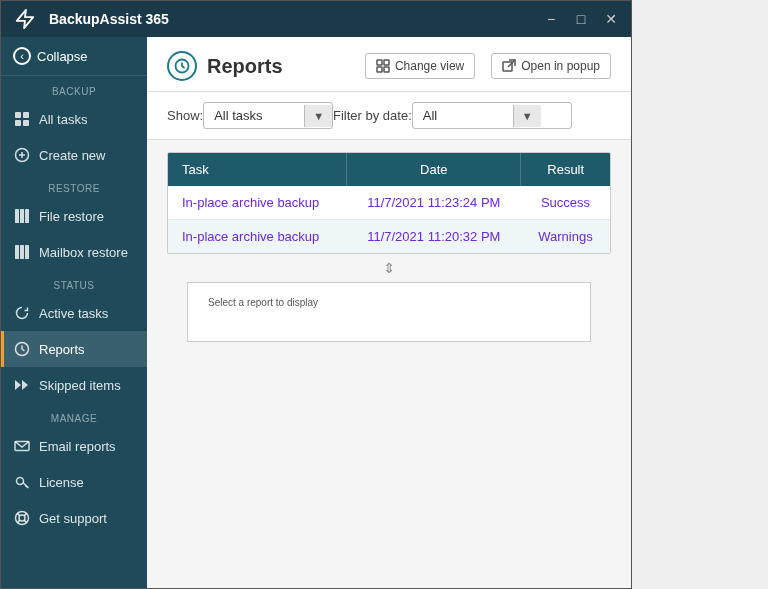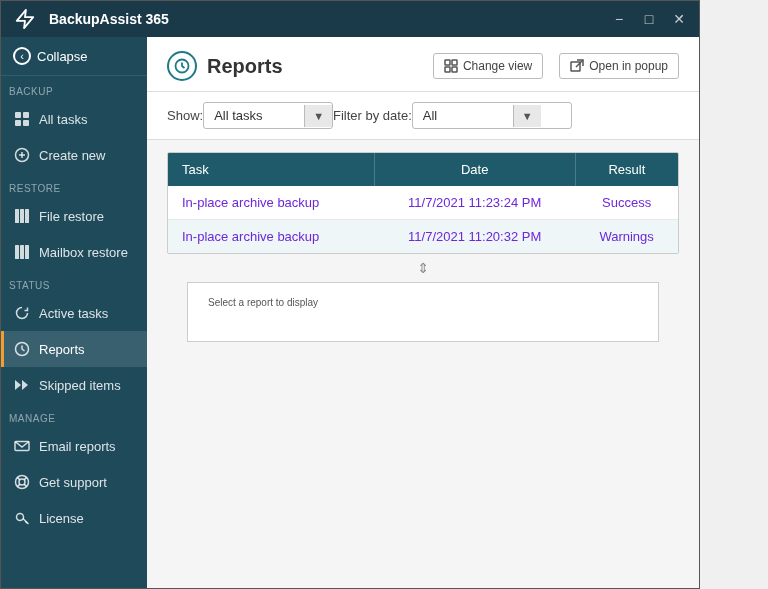--- a/index.html
+++ b/index.html
@@ -1,18 +1,18 @@
 <!DOCTYPE html>
 <html><head>
   <meta charset="utf-8">
   <style>
     * { box-sizing: border-box; margin: 0; padding: 0; }
     body { font-family: 'Segoe UI', Arial, sans-serif; font-size: 13px; background: #f0f0f0; width: 768px; height: 589px; overflow: hidden; }
 
-    .window { width: 700px; height: 589px; display: flex; flex-direction: column; border: 1px solid #555; }
+    .window { width: 632px; height: 589px; display: flex; flex-direction: column; border: 1px solid #555; }
 
     
     .titlebar {
       background: #1a3a4a;
       color: white;
       height: 36px;
       display: flex;
       align-items: center;
       padding: 0 10px;
       flex-shrink: 0;
@@ -53,25 +53,26 @@
     }
     .sidebar-collapse .collapse-arrow {
       width: 18px; height: 18px;
       border: 2px solid white;
       border-radius: 50%;
       display: flex; align-items: center; justify-content: center;
       font-size: 11px; color: white;
     }
 
     .sidebar-section-label {
-      padding: 10px 8px 4px;
+      padding: 10px 20px 4px;
       font-size: 10px;
       color: rgba(255,255,255,0.5);
       text-transform: uppercase;
       letter-spacing: 0.5px;
+      text-align: center;
     }
 
     .sidebar-item {
       display: flex; align-items: center; gap: 8px;
       padding: 9px 12px;
       color: rgba(255,255,255,0.85);
       font-size: 13px;
       cursor: pointer;
       position: relative;
     }
@@ -324,39 +325,39 @@
           <svg width="16" height="16" viewBox="0 0 16 16" fill="none" stroke="currentColor" stroke-width="1.5">
             <rect x="1" y="3.5" width="14" height="9" rx="1"></rect>
             <polyline points="1,3.5 8,9 15,3.5"></polyline>
           </svg>
         </span>
         <span>Email reports</span>
       </div>
       <div class="sidebar-item">
         <span class="item-icon">
           <svg width="16" height="16" viewBox="0 0 16 16" fill="none" stroke="currentColor" stroke-width="1.5">
+            <circle cx="6" cy="7" r="3.5"></circle>
+            <path d="M9,8.5 L14.5,14"></path>
+            <line x1="11.5" y1="11.5" x2="13" y2="13"></line>
+          </svg>
+        </span>
+        <span>License</span>
+      </div>
+      <div class="sidebar-item">
+        <span class="item-icon">
+          <svg width="16" height="16" viewBox="0 0 16 16" fill="none" stroke="currentColor" stroke-width="1.5">
             <circle cx="8" cy="8" r="6.5"></circle>
               <circle cx="8" cy="8" r="3"></circle>
             <line x1="5.9" y1="5.9" x2="3.4" y2="3.4"></line>
               <line x1="10.1" y1="5.9" x2="12.6" y2="3.4"></line>
             <line x1="10.1" y1="10.1" x2="12.6" y2="12.6"></line>
               <line x1="5.9" y1="10.1" x2="3.4" y2="12.6"></line>
           </svg>
         </span>
         <span>Get support</span>
-      </div>
-      <div class="sidebar-item">
-        <span class="item-icon">
-          <svg width="16" height="16" viewBox="0 0 16 16" fill="none" stroke="currentColor" stroke-width="1.5">
-            <circle cx="6" cy="7" r="3.5"></circle>
-            <path d="M9,8.5 L14.5,14"></path>
-            <line x1="11.5" y1="11.5" x2="13" y2="13"></line>
-          </svg>
-        </span>
-        <span>License</span>
       </div>
     </div>
 
     <div class="content">
 
       <div class="content-header">
         <div class="content-title-area">
           <div class="content-title-icon">
             <svg width="16" height="16" viewBox="0 0 16 16" fill="none" stroke="#1e7a8a" stroke-width="1.8">
               <circle cx="8" cy="8" r="6.5"></circle>

